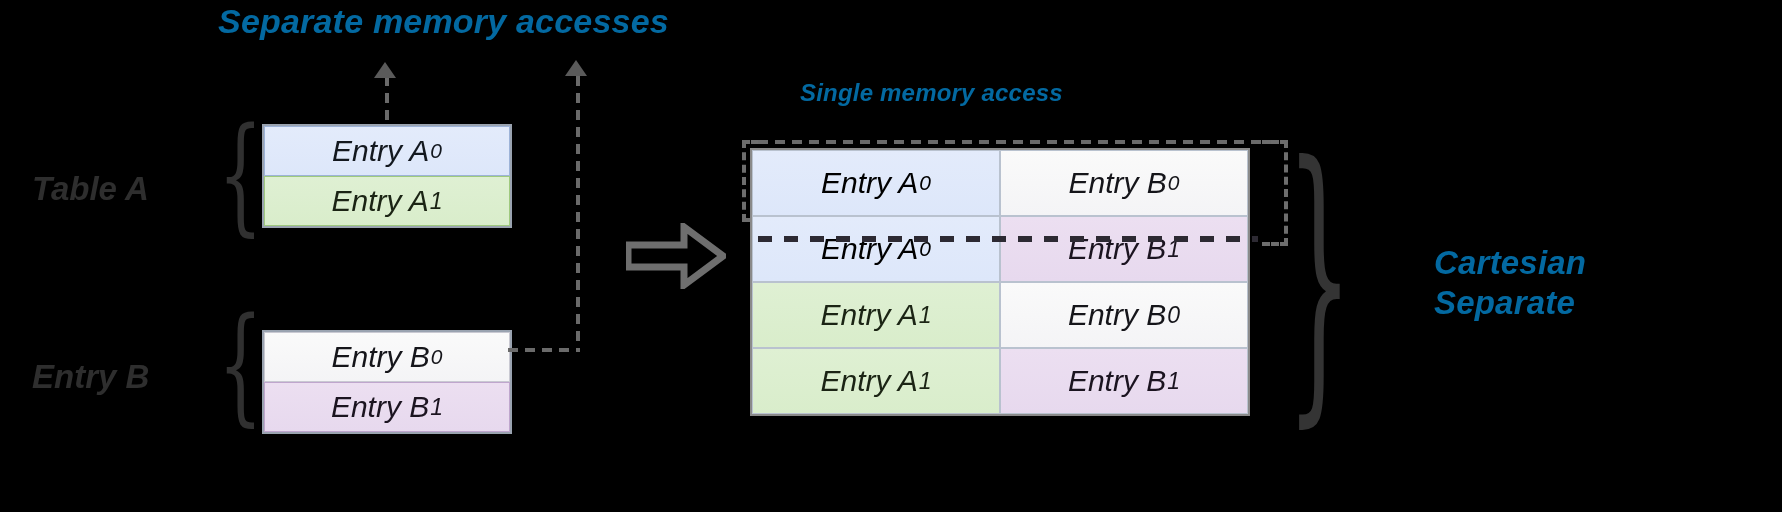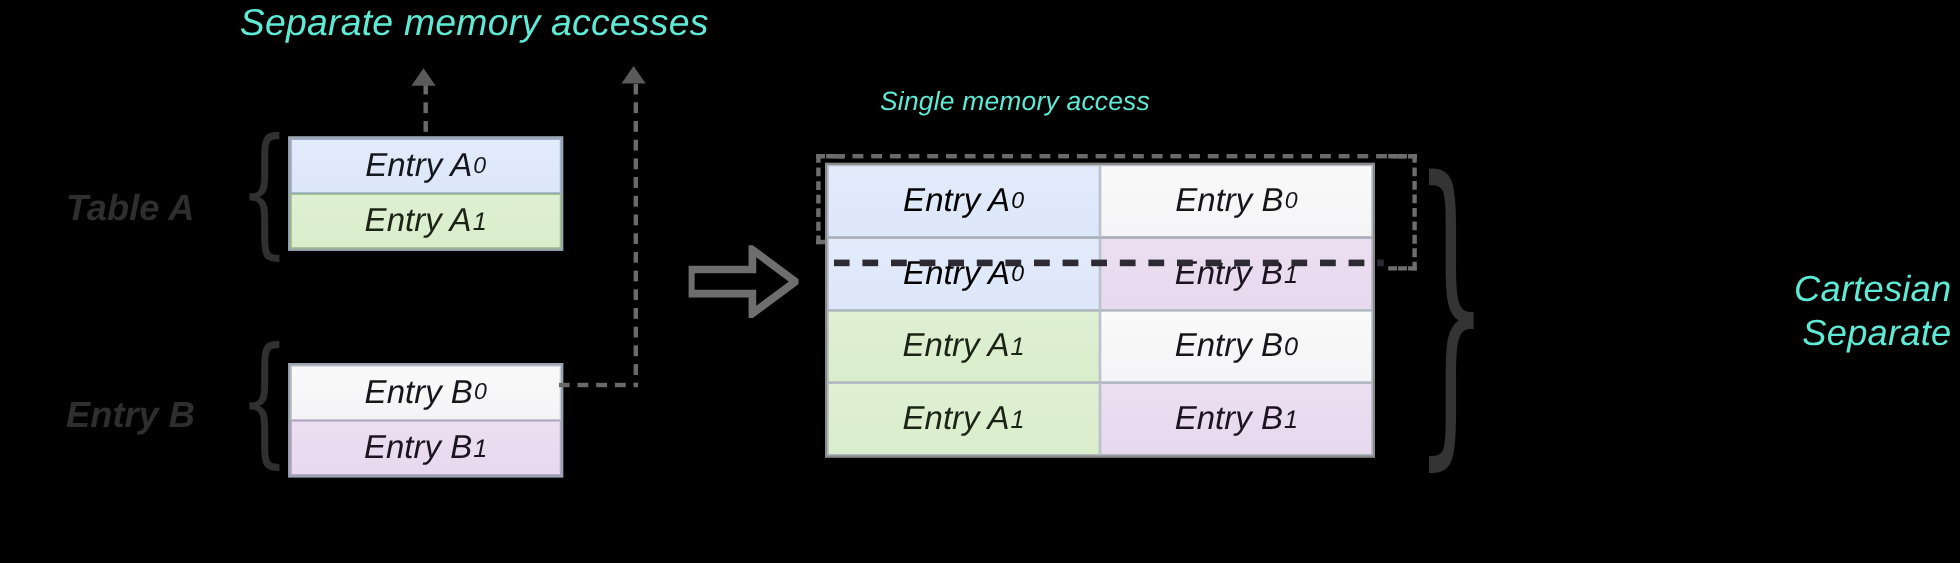--- a/index.html
+++ b/index.html
@@ -2,31 +2,31 @@
 <html><head>
 <meta charset="utf-8">
 <style>
   html,body{margin:0;padding:0;background:#000;}
   body{width:1782px;height:512px;position:relative;overflow:hidden;
        font-family:"Liberation Sans","DejaVu Sans",sans-serif;}
   .stage{position:absolute;inset:0;}
 
   
   .heading{
-    position:absolute;color:#5eead4;font-weight:400;font-style:italic;
+    position:absolute;color:#0369a1;font-weight:700;font-style:italic;
     white-space:nowrap;letter-spacing:.2px;
   }
   #sep-heading{left:218px;top:2px;font-size:34px;}
   #single-heading{left:800px;top:79px;font-size:24px;}
-  #cart-heading{left:1434px;top:243px;font-size:33px;text-align:right;
+  #cart-heading{left:1434px;top:243px;font-size:33px;text-align:left;
                 width:340px;line-height:1.22;}
 
   
   .tbl-label{position:absolute;color:#2e2e2e;font-weight:700;font-style:italic;
-             font-size:33px;white-space:nowrap;margin-left:28px;}
+             font-size:33px;white-space:nowrap;}
   #label-a{left:32px;top:170px;}
   #label-b{left:32px;top:358px;}
 
   
   .brace{position:absolute;color:#303030;font-size:128px;line-height:1;
          font-family:"DejaVu Serif",serif;font-weight:400;
          transform:scaleX(.55);transform-origin:left center;}
   #brace-a{left:218px;top:110px;}
   #brace-b{left:218px;top:300px;}
 

